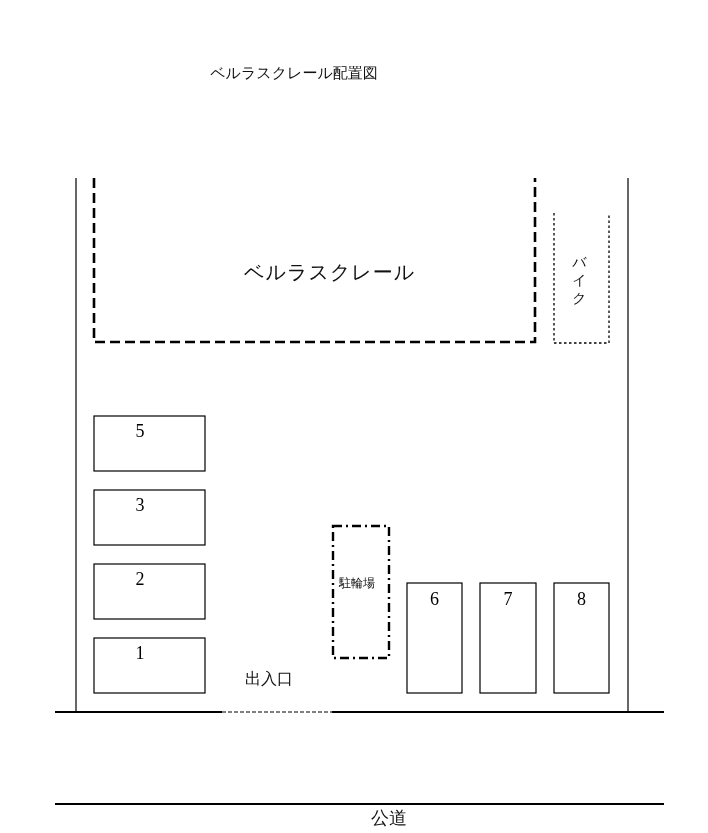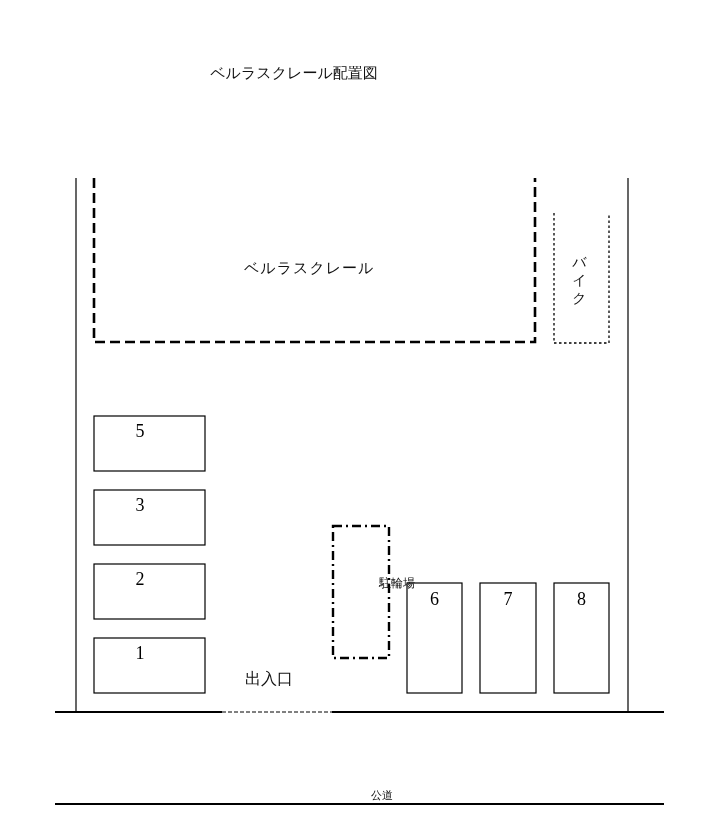--- a/index.html
+++ b/index.html
@@ -34,29 +34,29 @@
   <rect x="94" y="564" width="111" height="55" fill="none" stroke="#000" stroke-width="1.2"></rect>
   <rect x="94" y="638" width="111" height="55" fill="none" stroke="#000" stroke-width="1.2"></rect>
 
   <rect x="407" y="583" width="55" height="110" fill="none" stroke="#000" stroke-width="1.2"></rect>
   <rect x="480" y="583" width="56" height="110" fill="none" stroke="#000" stroke-width="1.2"></rect>
   <rect x="554" y="583" width="55" height="110" fill="none" stroke="#000" stroke-width="1.2"></rect>
 </svg>
 
 <div class="lbl title">ベルラスクレール配置図</div>
 
-<div class="lbl" style="left:244px;top:259px;font-size:15px;letter-spacing:1px;">ベルラスクレール</div>
+<div class="lbl" style="left:244px;top:259px;font-size:20px;letter-spacing:1px;">ベルラスクレール</div>
 
 <div class="lbl vert" style="left:571px;top:246px;font-size:14px;">バイク</div>
 
-<div class="lbl" style="left:339px;top:575px;font-size:12px;margin-left:40px;">駐輪場</div>
+<div class="lbl" style="left:339px;top:575px;font-size:12px;">駐輪場</div>
 
 <div class="lbl" style="left:245px;top:669px;font-size:16px;">出入口</div>
 
-<div class="lbl" style="left:371px;top:788px;font-size:11px;">公道</div>
+<div class="lbl" style="left:371px;top:806px;font-size:18px;">公道</div>
 
 <div class="num" style="left:94px;width:92px;top:421px;">5</div>
 <div class="num" style="left:94px;width:92px;top:495px;">3</div>
 <div class="num" style="left:94px;width:92px;top:569px;">2</div>
 <div class="num" style="left:94px;width:92px;top:643px;">1</div>
 
 <div class="num" style="left:407px;width:55px;top:589px;">6</div>
 <div class="num" style="left:480px;width:56px;top:589px;">7</div>
 <div class="num" style="left:554px;width:55px;top:589px;">8</div>
 

